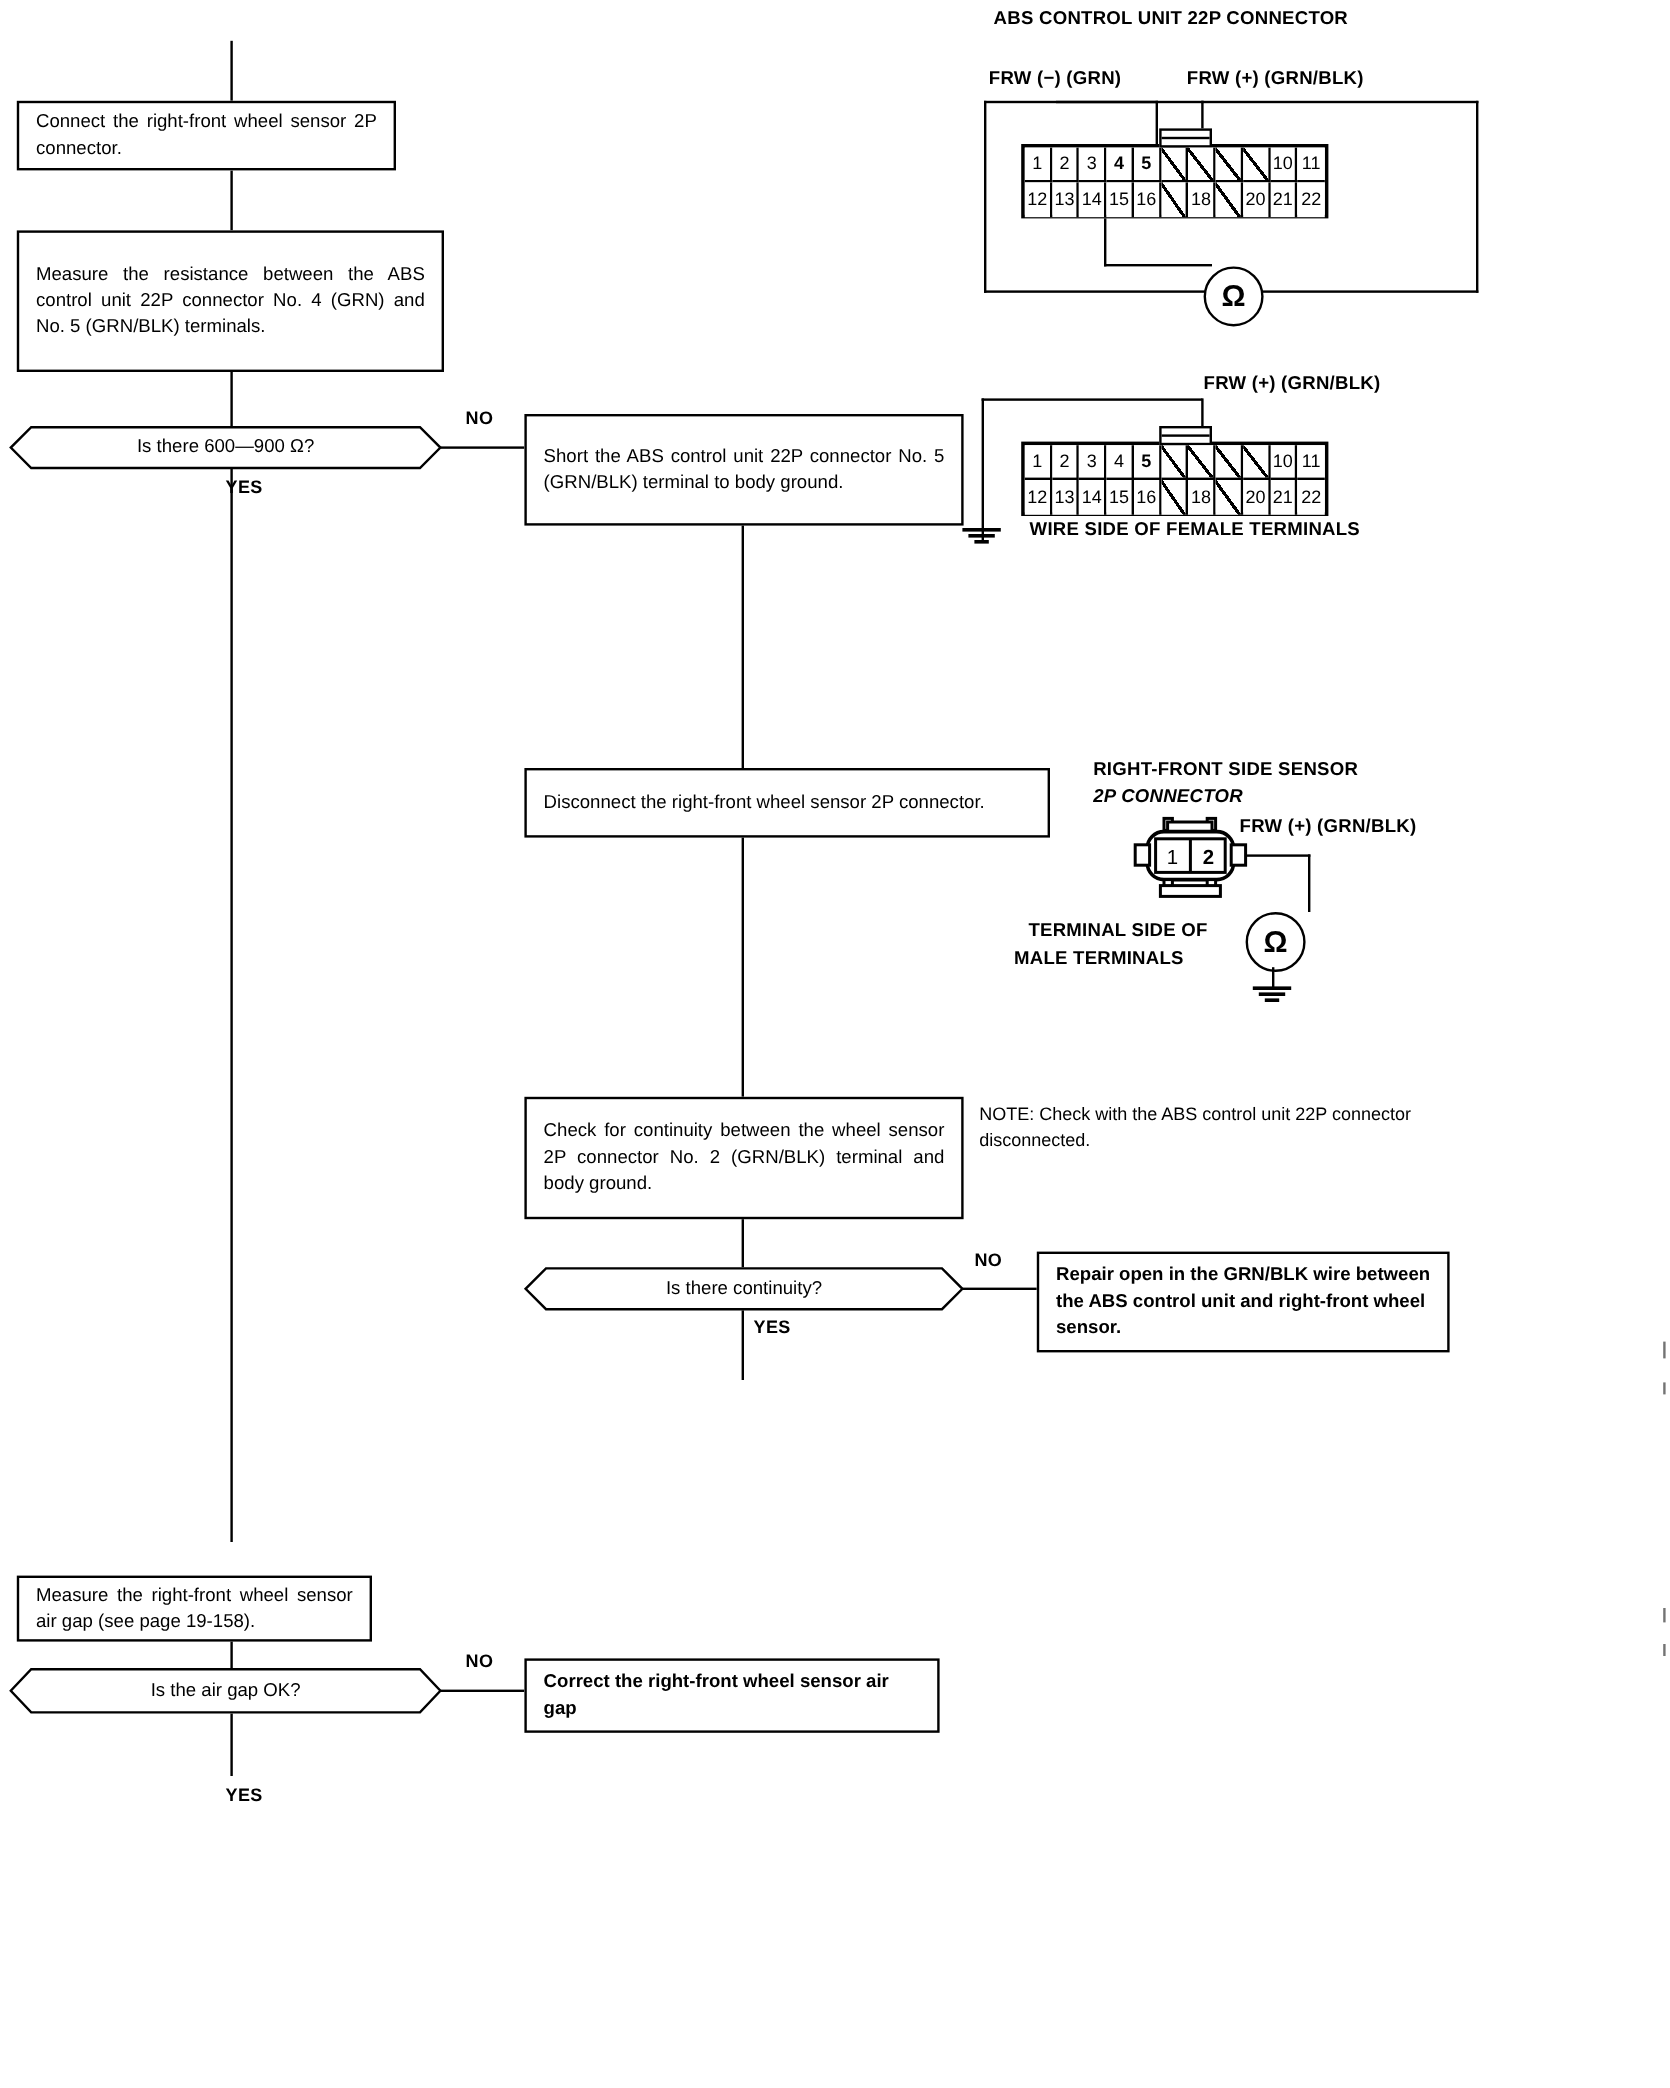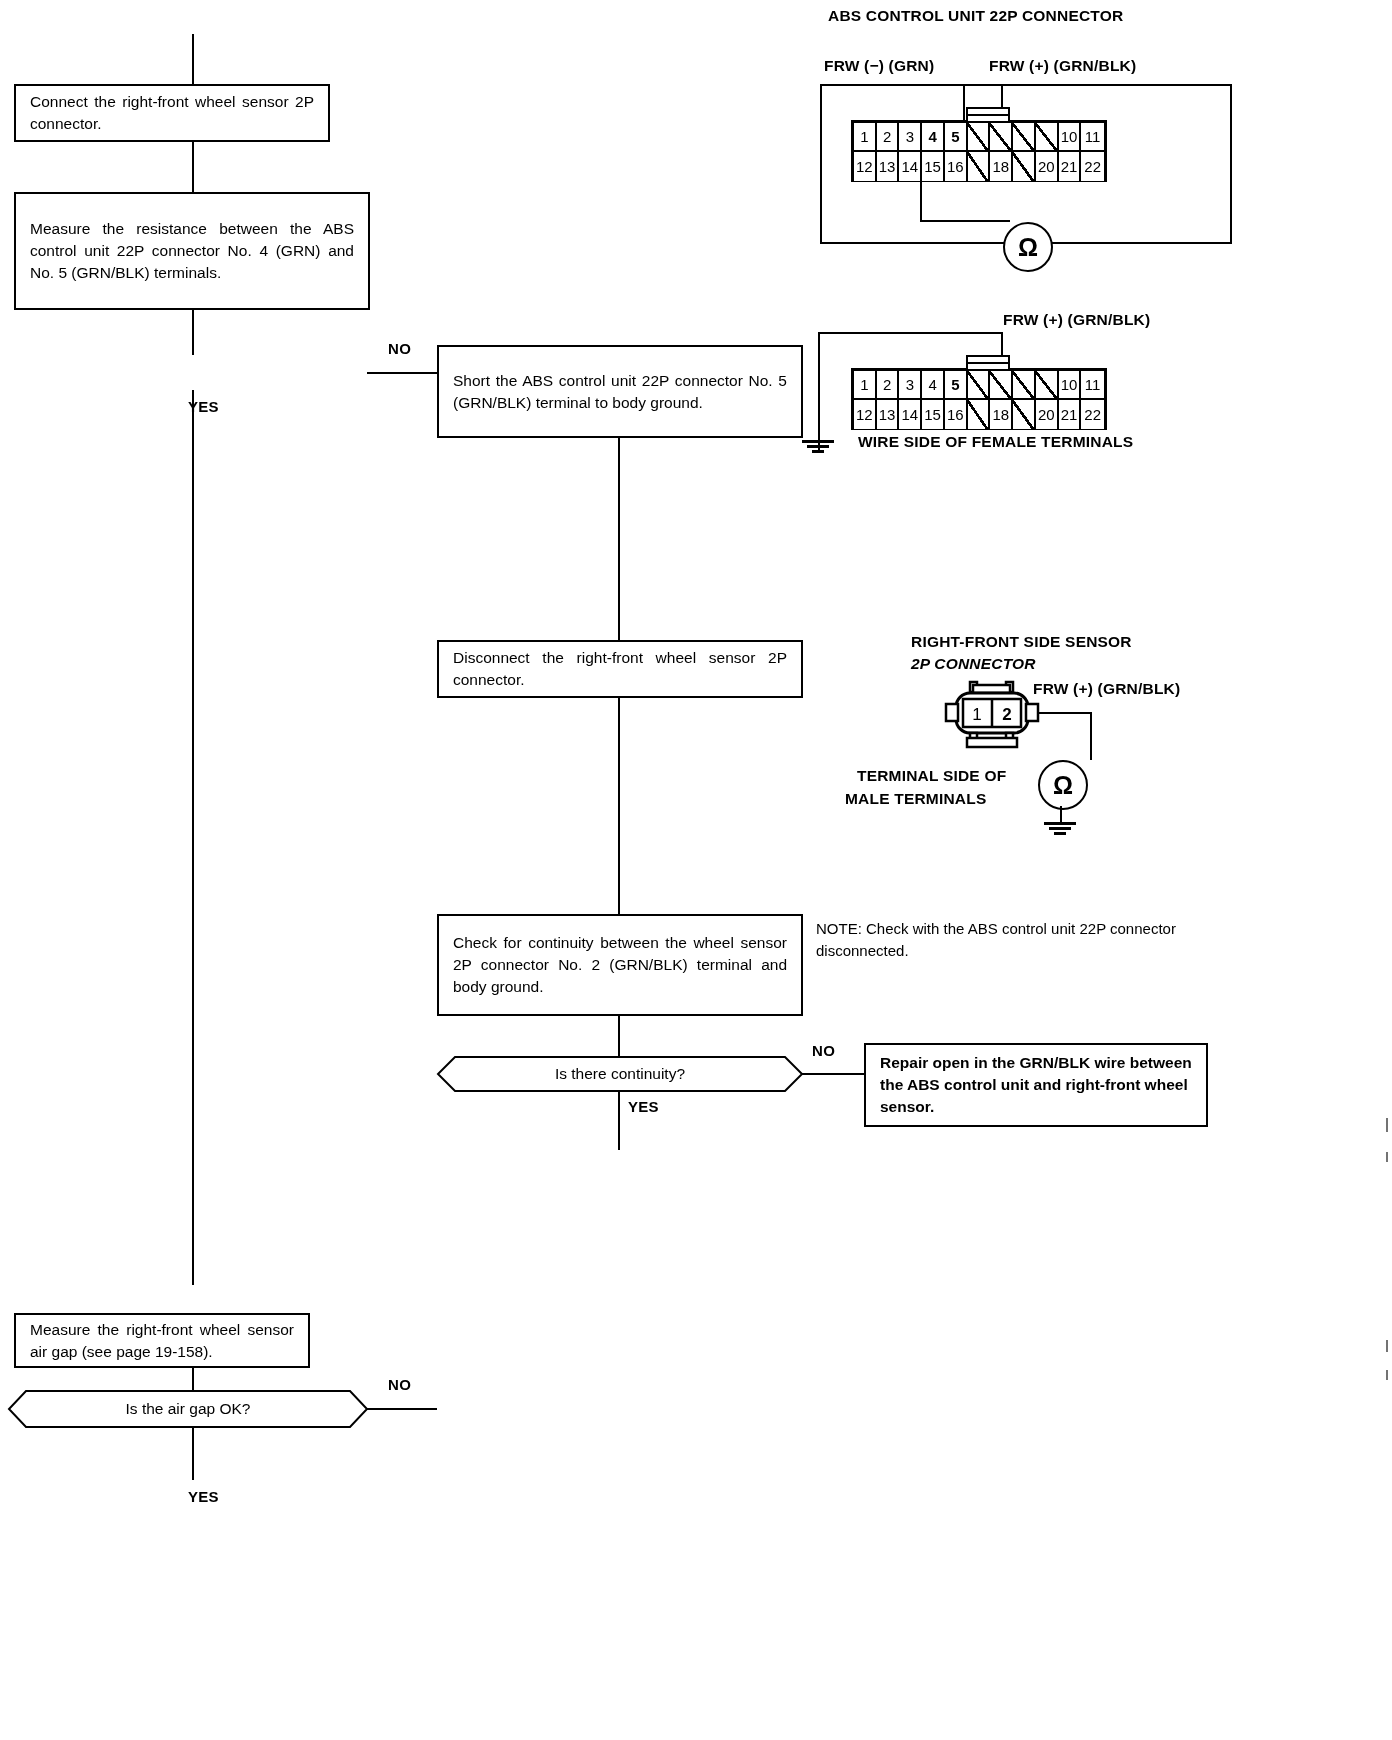--- a/index.html
+++ b/index.html
@@ -68,30 +68,36 @@
   <div class="line vl" style="left:192px;top:1428px;height:52px;"></div>
 
   <div class="box just" style="left:14px;top:84px;width:316px;height:58px;">
     <div class="txt">Connect the right-front wheel sensor 2P connector.</div>
   </div>
 
   <div class="box just" style="left:14px;top:192px;width:356px;height:118px;">
     <div class="txt">Measure the resistance between the ABS control unit 22P connector No. 4 (GRN) and No. 5 (GRN/BLK) terminals.</div>
   </div>
 
+  <div class="hex" style="left:8px;top:355px;width:360px;height:36px;">
+    <svg width="360" height="36" viewBox="0 0 360 36">
+      <polygon points="18,1 342,1 359,18 342,35 18,35 1,18" fill="#fff" stroke="#000" stroke-width="2"></polygon>
+    </svg>
+    <div class="hextxt">Is there 600—900 Ω?</div>
+  </div>
   <div class="lbl" style="left:188px;top:398px;">YES</div>
   <div class="line hl" style="left:367px;top:372px;width:70px;"></div>
   <div class="lbl" style="left:388px;top:340px;">NO</div>
 
   <div class="box just" style="left:437px;top:345px;width:366px;height:93px;">
     <div class="txt">Short the ABS control unit 22P connector No. 5 (GRN/BLK) terminal to body ground.</div>
   </div>
   <div class="line vl" style="left:618px;top:438px;height:202px;"></div>
 
-  <div class="box just" style="left:437px;top:640px;width:366px;height:58px;">
+  <div class="box just" style="left:437px;top:640px;width:438px;height:58px;">
     <div class="txt">Disconnect the right-front wheel sensor 2P connector.</div>
   </div>
   <div class="line vl" style="left:618px;top:698px;height:216px;"></div>
 
   <div class="box just" style="left:437px;top:914px;width:366px;height:102px;">
     <div class="txt">Check for continuity between the wheel sensor 2P connector No. 2 (GRN/BLK) terminal and body ground.</div>
   </div>
   <div class="line vl" style="left:618px;top:1016px;height:40px;"></div>
 
   <div class="hex" style="left:437px;top:1056px;width:366px;height:36px;">
@@ -118,20 +124,23 @@
   <div class="hex" style="left:8px;top:1390px;width:360px;height:38px;">
     <svg width="360" height="38" viewBox="0 0 360 38">
       <polygon points="18,1 342,1 359,19 342,37 18,37 1,19" fill="#fff" stroke="#000" stroke-width="2"></polygon>
     </svg>
     <div class="hextxt">Is the air gap OK?</div>
   </div>
   <div class="lbl" style="left:188px;top:1488px;">YES</div>
   <div class="line hl" style="left:367px;top:1408px;width:70px;"></div>
   <div class="lbl" style="left:388px;top:1376px;">NO</div>
 
+  <div class="box bold" style="left:437px;top:1382px;width:346px;height:62px;">
+    <div class="txt">Correct the right-front wheel sensor air gap</div>
+  </div>
 
   <div class="small" style="left:816px;top:918px;width:400px;">NOTE: Check with the ABS control unit 22P connector disconnected.</div>
 
   <div class="cap" style="left:828px;top:6px;">ABS CONTROL UNIT 22P CONNECTOR</div>
   <div class="cap" style="left:824px;top:56px;">FRW (−) (GRN)</div>
   <div class="cap" style="left:989px;top:56px;">FRW (+) (GRN/BLK)</div>
 
   <div class="line hl" style="left:820px;top:84px;width:412px;"></div>
   <div class="line vl" style="left:820px;top:84px;height:160px;"></div>
   <div class="line vl" style="left:1230px;top:84px;height:160px;"></div>

